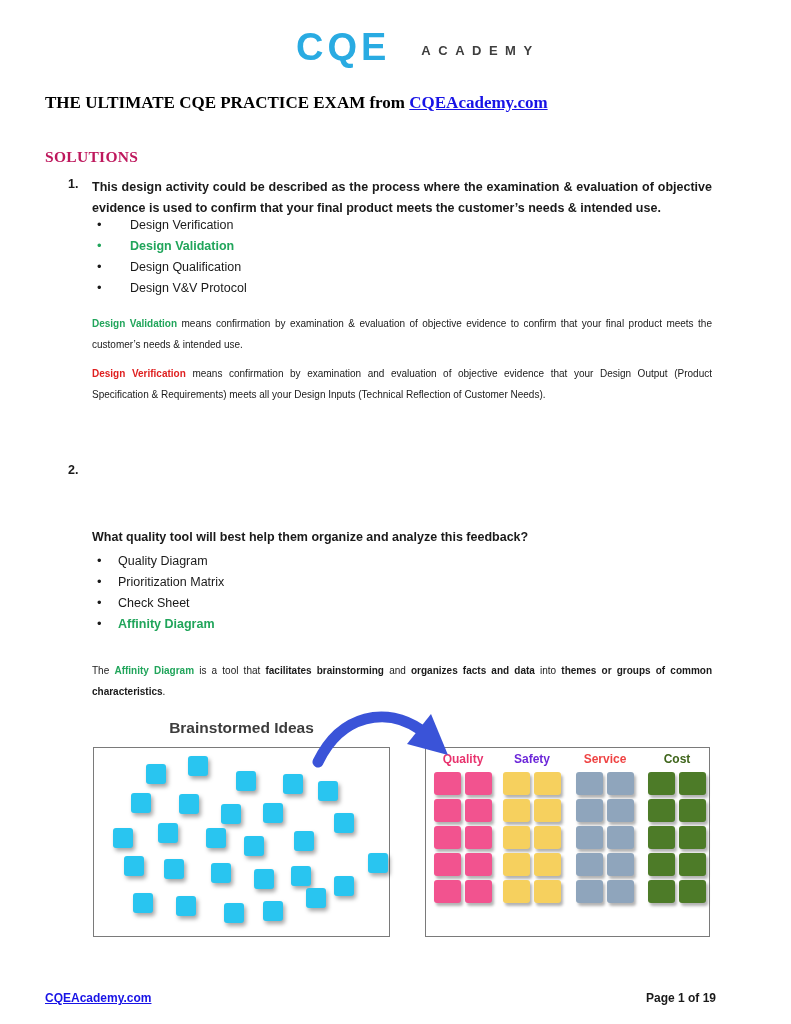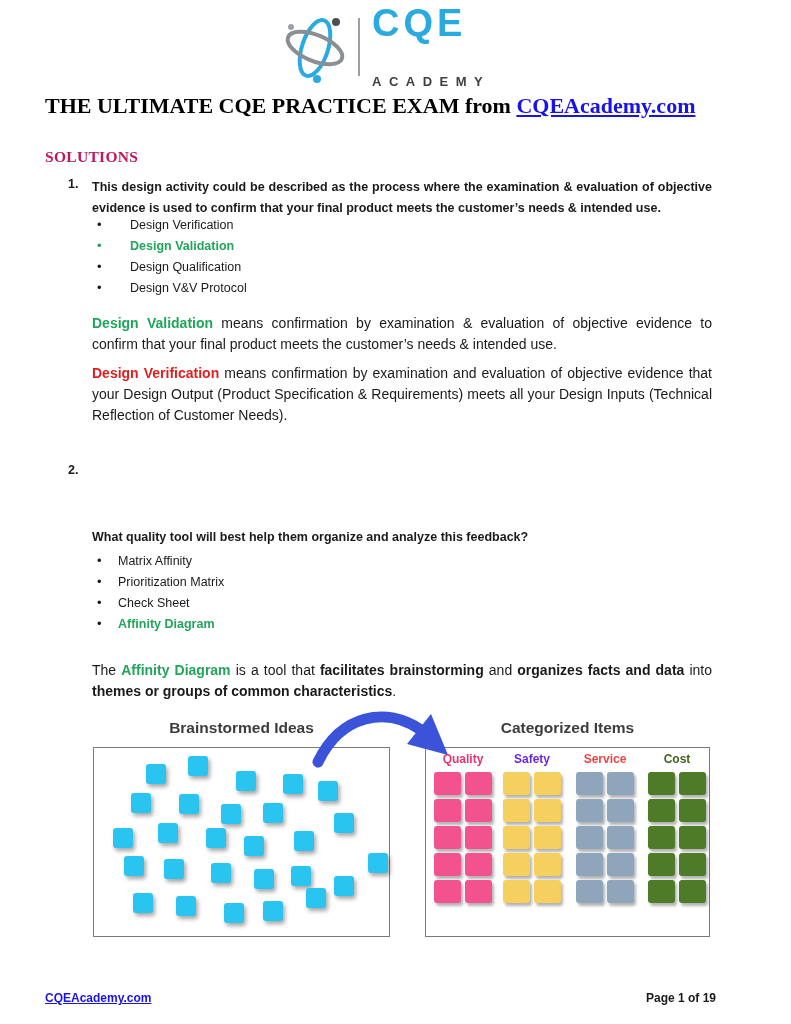--- a/index.html
+++ b/index.html
@@ -7,39 +7,39 @@
   .page {
     position:relative; width:791px; height:1024px; margin:0 auto;
     background:#ffffff; overflow:hidden;
     font-family:"Liberation Sans","DejaVu Sans",sans-serif;
     color:#1a1a1a;
   }
   
   .logo { position:absolute; top:8px; left:278px; width:240px; height:78px; display:flex; align-items:center; }
   .logo-icon { width:74px; height:76px; }
   .logo-sep { width:2px; height:58px; background:#9aa0a6; margin:0 12px 0 6px; }
-  .logo-text { display:flex; flex-direction:column;gap:31px; }
+  .logo-text { display:flex; flex-direction:row;gap:31px; }
   .logo-brand { font-size:38px; font-weight:bold; color:#29ABE2; letter-spacing:4px; line-height:36px; font-family:"Liberation Sans",sans-serif; }
-  .logo-word { font-size:13px; font-weight:bold; color:#3F3F3F; letter-spacing:7.5px; margin-top:2px; }
+  .logo-word { font-size:13px; font-weight:bold; color:#3F3F3F; letter-spacing:7.5px; margin-top:14px; }
   
   .doc-title {
     position:absolute; top:93px; left:45px; width:700px;
     font-family:"Liberation Serif","DejaVu Serif",serif;
-    font-size:22px; font-weight:bold; color:#000;
+    font-size:17px; font-weight:bold; color:#000;
   }
   .doc-title a, .footer a { color:#1813E6; text-decoration:underline; font-weight:bold; cursor:pointer; }
   .solutions {
     position:absolute; top:148px; left:45px;
     font-family:"Liberation Serif","DejaVu Serif",serif;
     font-size:15.5px; font-weight:bold; color:#be185d; letter-spacing:0.3px;
   }
   
   .qnum  { position:absolute; left:68px; font-size:12.5px; font-weight:bold; }
   .qtext { position:absolute; left:92px; width:620px; font-size:12.5px; font-weight:bold; line-height:21px; text-align:justify; }
-  .para  { position:absolute; left:92px; width:620px; font-size:14px; line-height:21px; text-align:justify; }
+  .para  { position:absolute; left:92px; width:620px; font-size:10px; line-height:21px; text-align:justify; }
   .subq  { position:absolute; left:92px; width:620px; font-size:12.5px; font-weight:bold; line-height:21px; }
   ul.opts { position:absolute; left:97px; list-style:none; }
   ul.opts li { display:flex; height:21px; align-items:center; font-size:12.5px; }
   ul.opts .bullet { display:inline-block; font-size:13px; }
   ul.opts.indent-wide .bullet  { width:33px; }
   ul.opts.indent-narrow .bullet { width:21px; }
   
   .fig-title { position:absolute; top:719px; font-size:15.5px; font-weight:bold; color:#3C3C3C; text-align:center; }
   .fig-box { position:absolute; top:747px; height:190px; background:#fff; border:1.5px solid #7a7a7a; }
   #scatter-box  { left:93px;  width:297px; }
@@ -100,39 +100,38 @@
       </li>
     </ul>
   <p class="para" style="top:313px"><span style="font-weight: 700; color: rgb(33, 165, 91);">Design Validation</span><span> means confirmation by examination &amp; evaluation of objective evidence to confirm that your final product meets the customer’s needs &amp; intended use.</span></p>
   <p class="para" style="top:363px"><span style="font-weight: 700; color: rgb(223, 31, 31);">Design Verification</span><span> means confirmation by examination and evaluation of objective evidence that your Design Output (Product Specification &amp; Requirements) meets all your Design Inputs (Technical Reflection of Customer Needs).</span></p>
 
   <div class="qnum" style="top:463px">2.</div>
   <div class="subq" style="top:527px">What quality tool will best help them organize and analyze this feedback?</div>
   <ul class="opts indent-narrow" style="top:550px">
       <li>
         <span class="bullet" style="color: rgb(26, 26, 26);">•</span>
-        <span>Matrix Affinity</span>
+        <span>Quality Diagram</span>
       </li>
       <li>
         <span class="bullet" style="color: rgb(26, 26, 26);">•</span>
         <span>Prioritization Matrix</span>
       </li>
       <li>
         <span class="bullet" style="color: rgb(26, 26, 26);">•</span>
         <span>Check Sheet</span>
       </li>
       <li>
         <span class="bullet" style="color: rgb(26, 26, 26);">•</span>
         <span style="color: rgb(33, 165, 91); font-weight: 700;">Affinity Diagram</span>
       </li>
     </ul>
   <p class="para" style="top:660px"><span>The </span><span style="font-weight: 700; color: rgb(33, 165, 91);">Affinity Diagram</span><span> is a tool that </span><span style="font-weight: 700;">facilitates brainstorming</span><span> and </span><span style="font-weight: 700;">organizes facts and data</span><span> into </span><span style="font-weight: 700;">themes or groups of common characteristics</span><span>.</span></p>
 
   <div class="fig-title" style="left:93px;width:297px">Brainstormed Ideas</div>
-  <div class="fig-title" style="left:425px;width:285px">Categorized Items</div>
 
   <div class="fig-box" id="scatter-box">
       <div class="scatter-sq" style="left: 52px; top: 16px; background: rgb(41, 197, 240);"></div>
       <div class="scatter-sq" style="left: 94px; top: 8px; background: rgb(41, 197, 240);"></div>
       <div class="scatter-sq" style="left: 142px; top: 23px; background: rgb(41, 197, 240);"></div>
       <div class="scatter-sq" style="left: 189px; top: 26px; background: rgb(41, 197, 240);"></div>
       <div class="scatter-sq" style="left: 224px; top: 33px; background: rgb(41, 197, 240);"></div>
       <div class="scatter-sq" style="left: 37px; top: 45px; background: rgb(41, 197, 240);"></div>
       <div class="scatter-sq" style="left: 85px; top: 46px; background: rgb(41, 197, 240);"></div>
       <div class="scatter-sq" style="left: 127px; top: 56px; background: rgb(41, 197, 240);"></div>

